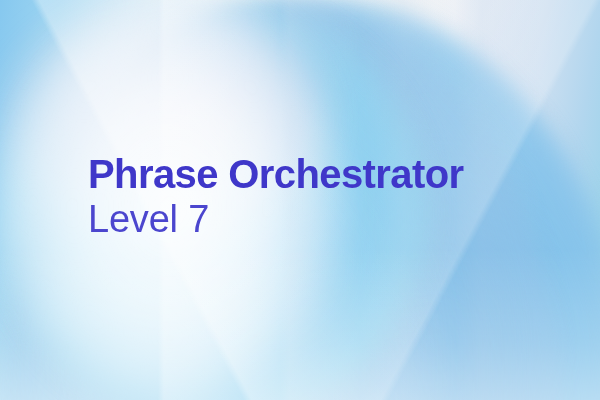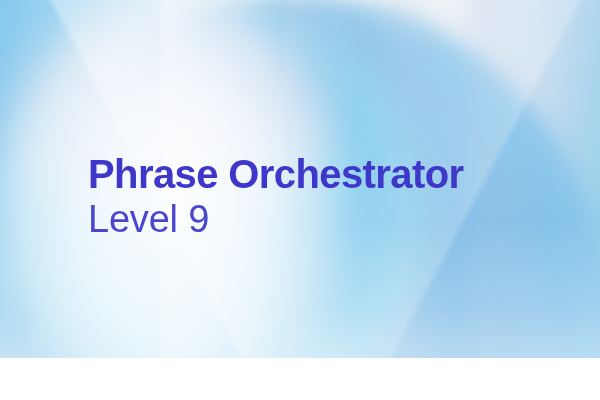--- a/index.html
+++ b/index.html
@@ -10,21 +10,21 @@
   }
 
   body {
     font-family: "Liberation Sans", sans-serif;
   }
 
   
   .banner {
     position: relative;
     width: 600px;
-    height: 358px;
+    height: 400px;
     overflow: hidden;
     
     background: #eab308;
   }
 
   
 
   .bg-layer {
     position: absolute;
     inset: 0;
@@ -268,16 +268,16 @@
   <div class="bg-layer bg-cyan-br"></div>
   <div class="bg-layer bg-blue-tl"></div>
   <div class="bg-layer bg-pink-bl"></div>
   <div class="bg-layer bg-center-glow"></div>
   <div class="bg-layer bg-seams"></div>
   <div class="bg-layer bg-facets"></div>
   <div class="bg-layer bg-bottom-lift"></div>
 
   <div class="content">
     <h1 class="title">Phrase Orchestrator</h1>
-    <div class="subtitle">Level 9</div>
+    <div class="subtitle">Level 7</div>
   </div>
 
 </div>
 
 </body></html>

